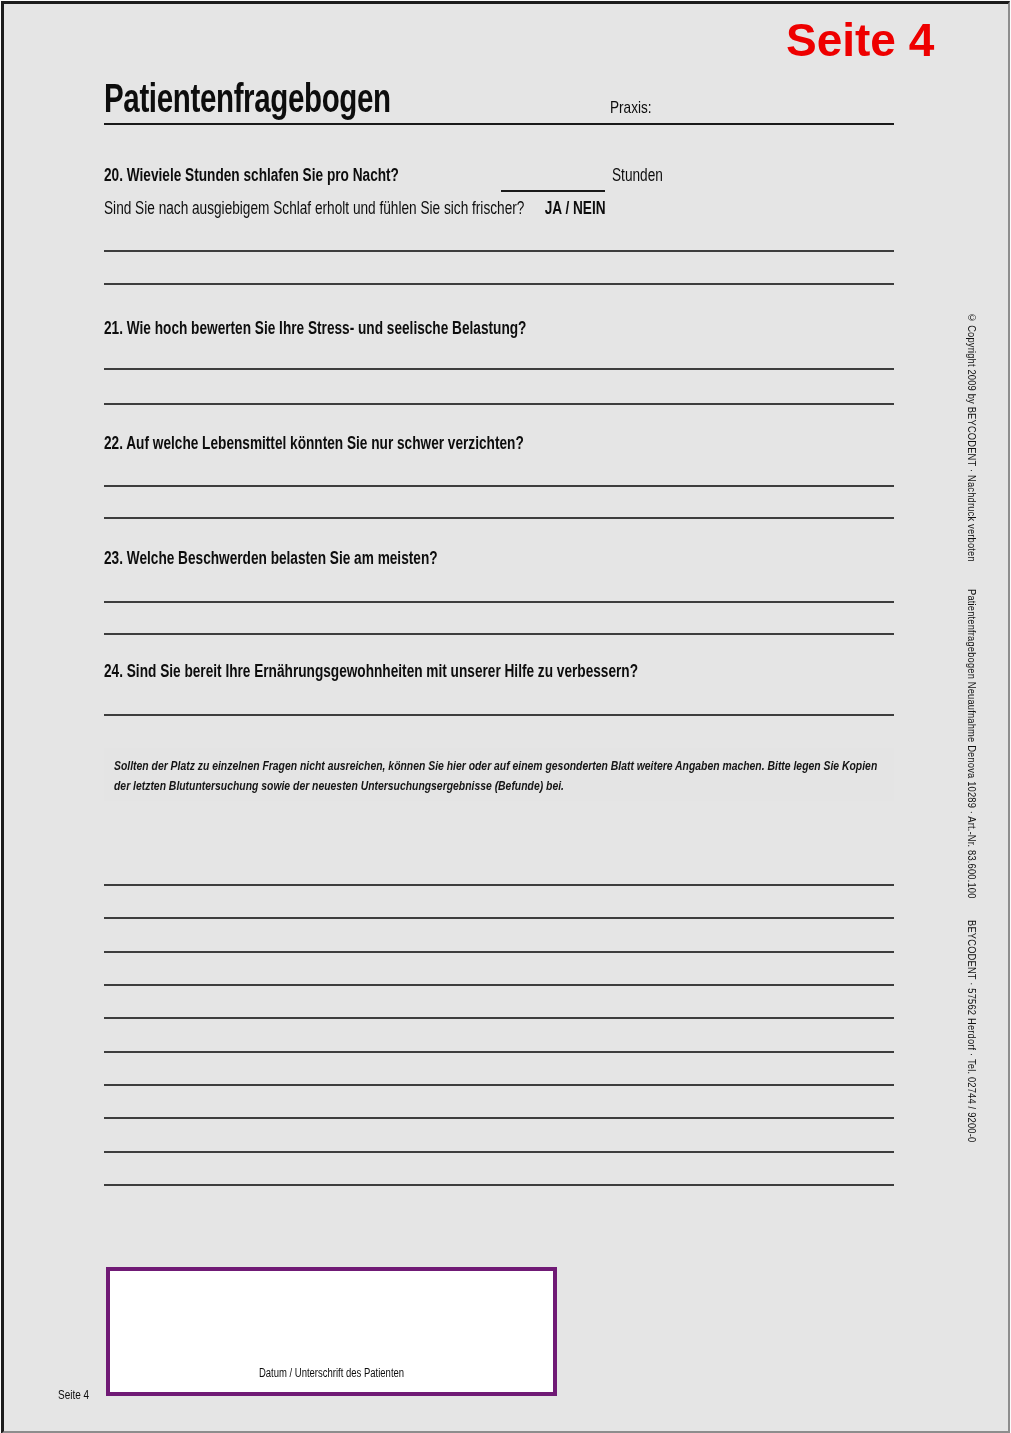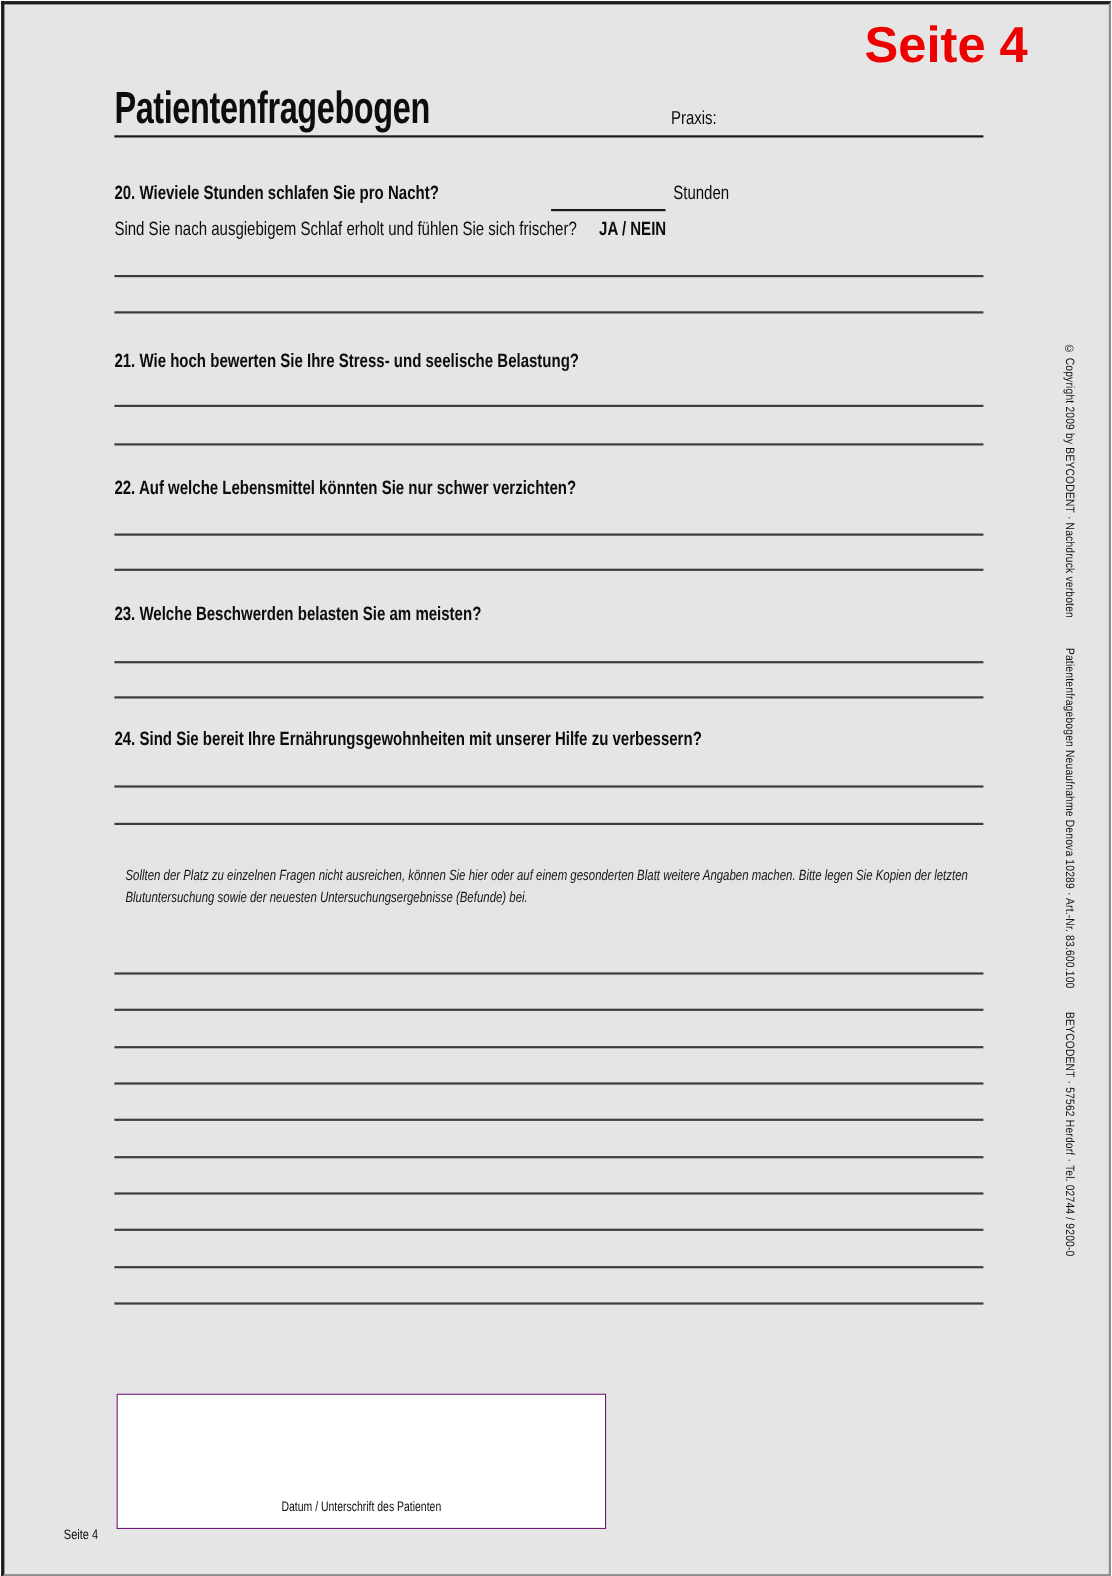--- a/index.html
+++ b/index.html
@@ -24,31 +24,31 @@
   }
   .praxis { position:absolute; left:606px; top:94px; font-size:17px; transform:scaleX(0.8); transform-origin:0 0; }
   .rule  { position:absolute; left:100px; width:790px; height:2px; background:#3d3d3d; }
   .hrule { position:absolute; left:100px; top:119px; width:790px; height:2px; background:#1a1a1a; }
   .q  { position:absolute; left:100px; font-size:17.5px; font-weight:bold; transform:scaleX(0.78); transform-origin:0 0; white-space:nowrap; }
   .qt { position:absolute; left:100px; font-size:17.5px; font-weight:normal; transform:scaleX(0.78); transform-origin:0 0; white-space:nowrap; }
   .blank-line { position:absolute; left:497px; top:186px; width:104px; height:2px; background:#1a1a1a; }
   .unit { position:absolute; left:608px; top:161px; font-size:17.5px; transform:scaleX(0.78); transform-origin:0 0; }
   .choices { margin-left:26px; font-weight:bold; }
   .note-box {
-    position:absolute; left:100px; top:774px; width:790px; height:53px;
-    background:#e4e4e4; overflow:hidden;
+    position:absolute; left:100px; top:744px; width:790px; height:53px;
+    background:#e4e4e4; overflow:hidden;font-weight:bold;
   }
   .note-inner {
     position:absolute; left:10px; top:8px; width:1012px;
     font-size:13.5px; font-style:italic; line-height:1.5; color:#141414;
     transform:scaleX(0.77); transform-origin:0 0;
   }
   .sig-box {
     position:absolute; left:102px; top:1263px; width:443px; height:121px;
-    border:1px solid #701a75; background:#ffffff;
+    border:4px solid #701a75; background:#ffffff;
   }
   .sig-label {
     position:absolute; left:0; right:0; bottom:13px; text-align:center;
     font-size:12.5px; transform:scaleX(0.76); line-height:1;
   }
   .footer-page { position:absolute; left:54px; top:1384px; font-size:12.5px; transform:scaleX(0.8); transform-origin:0 0; }
   .vtext {
     position:absolute; left:962px; writing-mode:vertical-rl;
     font-size:11px; letter-spacing:0.2px; color:#111;
     transform:scaleY(0.85); transform-origin:50% 0; white-space:nowrap; line-height:1;

